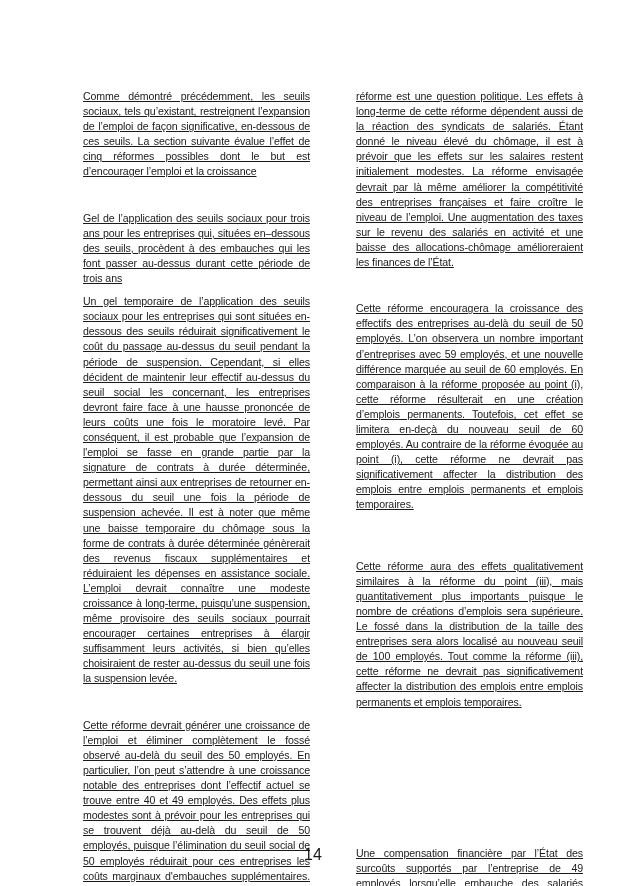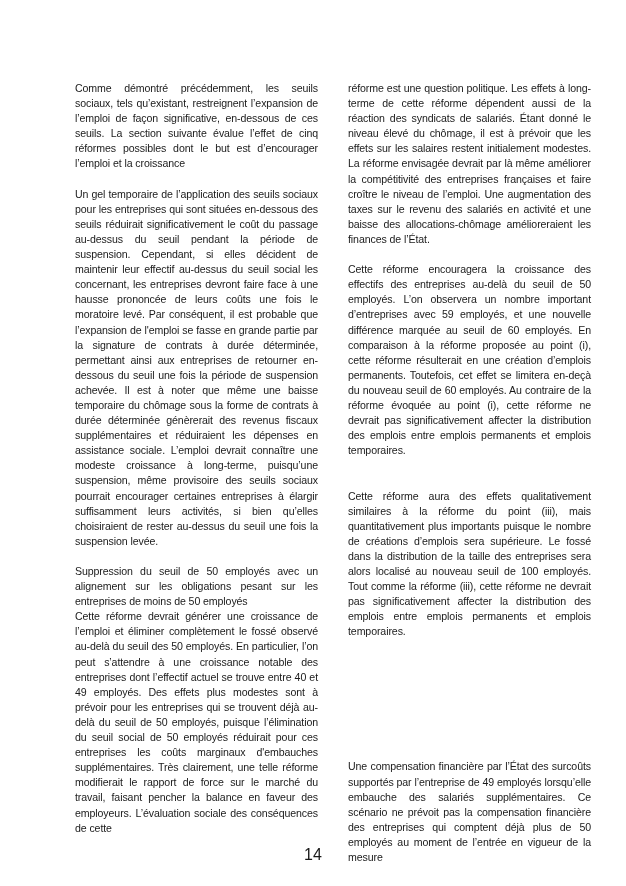--- a/index.html
+++ b/index.html
@@ -2,35 +2,35 @@
 <html><head>
 <meta charset="utf-8">
 <style>
   html, body { margin:0; padding:0; background:#ffffff; }
   body { width:626px; height:886px; position:relative; overflow:hidden;
          font-family:"Liberation Sans", sans-serif; color:#1a1a1a; }
   .col { position:absolute; top:81px; width:243px; font-size:10.6px; line-height:15.1px;
          text-align:justify; hyphens:manual; letter-spacing:-0.1px; }
   .col-left { left:75px; }
   .col-right { left:348px; }
-  .p { margin:0; }
+  .p { margin:8px;text-decoration:underline; }
   .gap { height:15.1px; }
   .gap3 { height:60px; }
   .page-number { position:absolute; top:846px; left:0; width:626px; text-align:center;
                  font-size:16px; }
 </style>
 </head>
 <body>
 
 <div class="col col-left">
   <p class="p">Comme démontré précédemment, les seuils sociaux, tels qu’existant, restreignent l’expansion de l’emploi de façon significative, en-dessous de ces seuils. La section suivante évalue l’effet de cinq réformes possibles dont le but est d’encourager l’emploi et la croissance</p>
   <div class="gap"></div>
+  <p class="p">Gel de l’application des seuils sociaux pour trois ans pour les entreprises qui, situées en–dessous des seuils, procèdent à des embauches qui les font passer au-dessus durant cette période de trois ans</p>
   <p class="p">Un gel temporaire de l’application des seuils sociaux pour les entreprises qui sont situées en-dessous des seuils réduirait significativement le coût du passage au-dessus du seuil pendant la période de suspension. Cependant, si elles décident de maintenir leur effectif au-dessus du seuil social les concernant, les entreprises devront faire face à une hausse prononcée de leurs coûts une fois le moratoire levé. Par conséquent, il est probable que l’expansion de l'emploi se fasse en grande partie par la signature de contrats à durée déterminée, permettant ainsi aux entreprises de retourner en-dessous du seuil une fois la période de suspension achevée. Il est à noter que même une baisse temporaire du chômage sous la forme de contrats à durée déterminée génèrerait des revenus fiscaux supplémentaires et réduiraient les dépenses en assistance sociale. L’emploi devrait connaître une modeste croissance à long-terme, puisqu’une suspension, même provisoire des seuils sociaux pourrait encourager certaines entreprises à élargir suffisamment leurs activités, si bien qu’elles choisiraient de rester au-dessus du seuil une fois la suspension levée.</p>
   <div class="gap"></div>
-  <p class="p">Suppression du seuil de 50 employés avec un alignement sur les obligations pesant sur les entreprises de moins de 50 employés</p>
   <p class="p">Cette réforme devrait générer une croissance de l’emploi et éliminer complètement le fossé observé au-delà du seuil des 50 employés. En particulier, l’on peut s’attendre à une croissance notable des entreprises dont l’effectif actuel se trouve entre 40 et 49 employés. Des effets plus modestes sont à prévoir pour les entreprises qui se trouvent déjà au-delà du seuil de 50 employés, puisque l’élimination du seuil social de 50 employés réduirait pour ces entreprises les coûts marginaux d'embauches supplémentaires. Très clairement, une telle réforme modifierait le rapport de force sur le marché du travail, faisant pencher la balance en faveur des employeurs. L’évaluation sociale des conséquences de cette</p>
 </div>
 
 <div class="col col-right">
   <p class="p">réforme est une question politique. Les effets à long-terme de cette réforme dépendent aussi de la réaction des syndicats de salariés. Étant donné le niveau élevé du chômage, il est à prévoir que les effets sur les salaires restent initialement modestes. La réforme envisagée devrait par là même améliorer la compétitivité des entreprises françaises et faire croître le niveau de l’emploi. Une augmentation des taxes sur le revenu des salariés en activité et une baisse des allocations-chômage amélioreraient les finances de l’État.</p>
   <div class="gap"></div>
   <p class="p">Cette réforme encouragera la croissance des effectifs des entreprises au-delà du seuil de 50 employés. L’on observera un nombre important d’entreprises avec 59 employés, et une nouvelle différence marquée au seuil de 60 employés. En comparaison à la réforme proposée au point (i), cette réforme résulterait en une création d’emplois permanents. Toutefois, cet effet se limitera en-deçà du nouveau seuil de 60 employés. Au contraire de la réforme évoquée au point (i), cette réforme ne devrait pas significativement affecter la distribution des emplois entre emplois permanents et emplois temporaires.</p>
   <div class="gap"></div>
   <div class="gap"></div>
   <p class="p">Cette réforme aura des effets qualitativement similaires à la réforme du point (iii), mais quantitativement plus importants puisque le nombre de créations d’emplois sera supérieure. Le fossé dans la distribution de la taille des entreprises sera alors localisé au nouveau seuil de 100 employés. Tout comme la réforme (iii), cette réforme ne devrait pas significativement affecter la distribution des emplois entre emplois permanents et emplois temporaires.</p>

